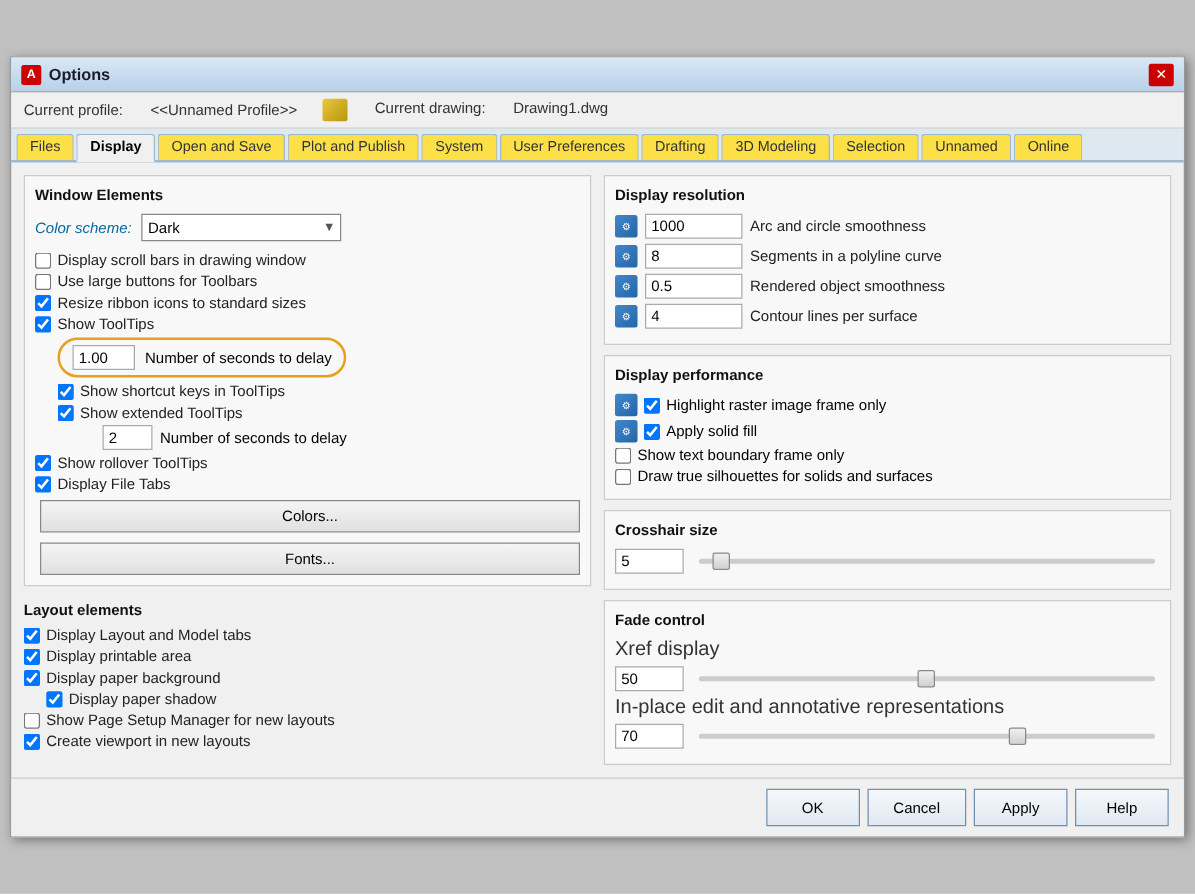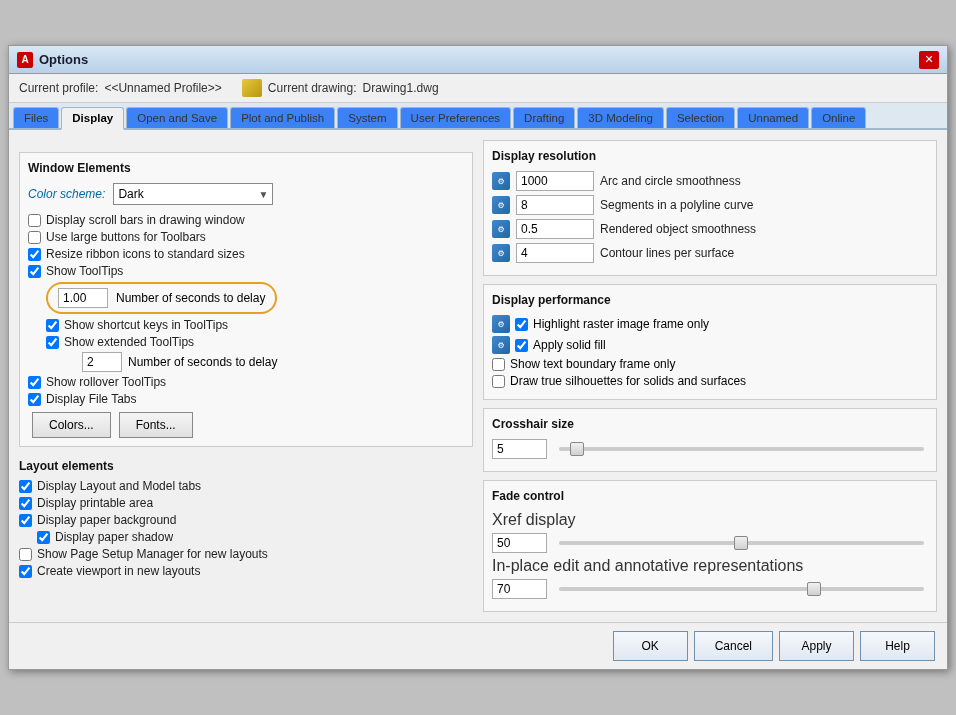--- a/index.html
+++ b/index.html
@@ -67,22 +67,22 @@
       display: flex;
       align-items: center;
       padding: 5px 10px;
       background: #f0f0f0;
       border-bottom: 1px solid #ccc;
       font-size: 12px;
       gap: 20px;
     }
     .profile-section {
       display: flex;
-      align-items: center;
-      gap: 6px;
+      align-items: flex-start;
+      gap: 22px;
     }
     .profile-icon {
       width: 20px;
       height: 18px;
       background: linear-gradient(135deg, #e8c840, #b8960c);
       border-radius: 2px;
       position: relative;
     }
     .profile-label { color: #333; }
     .profile-value { color: #333; font-weight: normal; }
@@ -91,21 +91,21 @@
       background: #dde8f0;
       border-bottom: 2px solid #a0b8cc;
       padding: 0 4px;
       padding-top: 4px;
     }
     .tab {
       padding: 4px 10px;
       cursor: pointer;
       border: 1px solid #a0b8cc;
       border-bottom: none;
-      background: #3b82f6;
+      background: #fde047;
       margin-right: 2px;
       border-radius: 3px 3px 0 0;
       color: #333;
       font-size: 11.5px;
     }
     .tab.active {
       background: #f0f0f0;
       border-bottom: 2px solid #f0f0f0;
       margin-bottom: -2px;
       font-weight: 600;
@@ -114,21 +114,20 @@
     .content {
       display: flex;
       padding: 10px;
       gap: 10px;
     }
     .left-panel {
       flex: 1;
       display: flex;
       flex-direction: column;
       gap: 8px;
-      margin-top: 12px;
     }
     .right-panel {
       flex: 1;
       display: flex;
       flex-direction: column;
       gap: 8px;
     }
     .section-group {
       border: 1px solid #ccc;
       background: #f8f8f8;
@@ -220,20 +219,21 @@
       cursor: pointer;
       font-size: 12px;
       height: 26px;
       min-width: 70px;
     }
     .btn-row {
       display: flex;
       gap: 8px;
       margin-top: 6px;
       margin-left: 4px;
+      flex-direction: column;
     }
     .layout-section { margin-top: 4px; }
     .layout-title {
       font-weight: 600;
       margin-bottom: 6px;
       color: #111;
       font-size: 12px;
     }
     
     .res-row {

